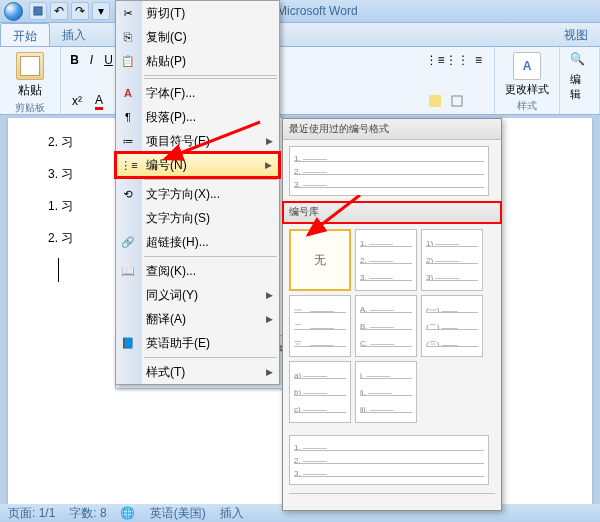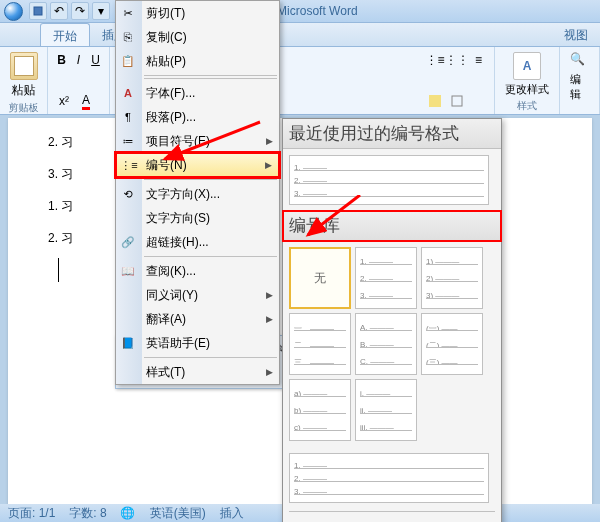--- a/index.html
+++ b/index.html
@@ -2,21 +2,21 @@
 <html><head>
 <meta charset="utf-8">
 <style>
 *{box-sizing:border-box;margin:0;padding:0;font-family:'Microsoft YaHei','SimSun',sans-serif;font-size:12px}
 body{background:#b8d1e8;width:600px;height:522px;position:relative;overflow:hidden}
 .titlebar{height:23px;background:linear-gradient(#cde0f4,#b5d2ef);display:flex;align-items:center;padding:2px 4px;border-bottom:1px solid #96b8dc}
 .orb{width:19px;height:19px;border-radius:50%;background:radial-gradient(circle at 30% 30%,#fff,#4a9ce8,#0a5aa8);border:1px solid #2a6aa8}
 .qat{display:flex;gap:3px;margin-left:6px}
 .qat-btn{width:18px;height:18px;background:#d8e8f6;border:1px solid #a8c4e0;border-radius:2px;display:flex;align-items:center;justify-content:center}
 .title{position:absolute;left:50%;transform:translateX(-50%);color:#3a6a9a;font-size:12px}
-.tabs{height:24px;background:linear-gradient(#e4eef9,#cfe1f3);display:flex;padding-left:40px;border-bottom:1px solid #96b8dc}
+.tabs{height:24px;background:linear-gradient(#e4eef9,#cfe1f3);display:flex;border-bottom:1px solid #96b8dc}
 .tab{padding:4px 12px;color:#3a6a9a;cursor:pointer}
 .tab.active{background:#eef5fd;border:1px solid #96b8dc;border-bottom:none;border-radius:3px 3px 0 0}
 .ribbon{height:68px;background:#eef5fd;display:flex;border-bottom:1px solid #96b8dc}
 .group{border-right:1px solid #c4d8ec;padding:3px 6px;display:flex;flex-direction:column;justify-content:space-between}
 .group-label{font-size:10px;color:#5a7a9a;text-align:center}
 .btn-large{display:flex;flex-direction:column;align-items:center;padding:2px 4px;gap:2px;cursor:pointer}
 .btn-large .icn{width:28px;height:28px;background:#f4e0b0;border:1px solid #d0b070;border-radius:2px}
 .icn-paste{background:linear-gradient(#f8e8c0,#e8d090)!important;position:relative}
 .icn-paste::after{content:'';position:absolute;inset:3px;background:#fff;border:1px solid #c0a060}
 .btn-row{display:flex;gap:2px}
@@ -30,21 +30,21 @@
 .menu-strip{position:absolute;left:0;top:0;bottom:0;width:26px;background:linear-gradient(90deg,#e8eef6,#d4e0ee)}
 .menu-item{height:24px;display:flex;align-items:center;padding-left:30px;position:relative;cursor:pointer}
 .menu-item:hover,.menu-item.highlight{background:linear-gradient(#fef7d5,#fce898);border:1px solid #e8c460;padding-left:29px}
 .menu-item.highlight{outline:3px solid red;outline-offset:-1px}
 .menu-item .mi-icon{position:absolute;left:4px;width:16px;height:16px;display:flex;align-items:center;justify-content:center;font-size:11px}
 .menu-sep{height:1px;background:#c0c0c0;margin:2px 2px 2px 28px}
 .menu-arrow{position:absolute;right:6px;font-size:9px;color:#555}
 .floaty{position:absolute;top:335px;left:115px;background:#eef5fd;border:1px solid #a8c4e0;padding:3px;z-index:40;box-shadow:1px 1px 3px rgba(0,0,0,.2)}
 .floaty-row{display:flex;gap:3px;align-items:center;margin-bottom:3px}
 .numpanel{position:absolute;top:118px;left:282px;width:220px;background:#f4f4f4;border:1px solid #909090;box-shadow:2px 2px 6px rgba(0,0,0,.3);z-index:60;padding-bottom:6px}
-.np-head{background:linear-gradient(#f0f0f0,#e0e0e0);padding:3px 6px;font-size:17px;color:#444;border-bottom:1px solid #c0c0c0}
+.np-head{background:linear-gradient(#f0f0f0,#e0e0e0);padding:3px 6px;font-size:10px;color:#444;border-bottom:1px solid #c0c0c0}
 .np-head.boxed{outline:2px solid red;outline-offset:-1px}
 .np-grid{display:flex;flex-wrap:wrap;gap:4px;padding:6px}
 .np-cell{width:62px;height:62px;border:1px solid #c0c0c0;background:#fff;padding:4px;font-size:9px;color:#888;display:flex;flex-direction:column;justify-content:space-around;cursor:pointer}
 .np-cell.sel{border:2px solid #eab838;background:#fffef6}
 .np-cell .ln{border-bottom:1px solid #bbb;height:8px;padding-bottom:1px;font-size:8px;white-space:nowrap;overflow:hidden}
 .np-cell.wide{width:200px;height:50px}
 .np-cell.center{align-items:center;justify-content:center;font-size:12px;color:#666}
 .np-footer{padding:4px 8px;color:#555}
 .statusbar{position:absolute;bottom:0;left:0;right:0;height:18px;background:linear-gradient(#cfe1f3,#b5d2ef);display:flex;align-items:center;padding:0 8px;gap:14px;color:#3a6a9a;font-size:11px}
 .red-arrow{position:absolute;z-index:70;pointer-events:none}
@@ -69,21 +69,21 @@
 </div>
 
 <div class="tabs">
   <div class="tab active">开始</div>
   <div class="tab">插入</div>
   <div style="flex:1"></div>
   <div class="tab">视图</div>
 </div>
 
 <div class="ribbon">
-  <div class="group" style="width:48px">
+  <div class="group" style="width:61px">
     <div class="btn-large">
       <div class="icn icn-paste"></div>
       <span>粘贴</span>
     </div>
     <div class="group-label">剪贴板</div>
   </div>
   <div class="group" style="width:62px">
     <div class="btn-row">
       <div class="btn-sm" style="font-weight:bold">B</div>
       <div class="btn-sm" style="font-style:italic">I</div>

